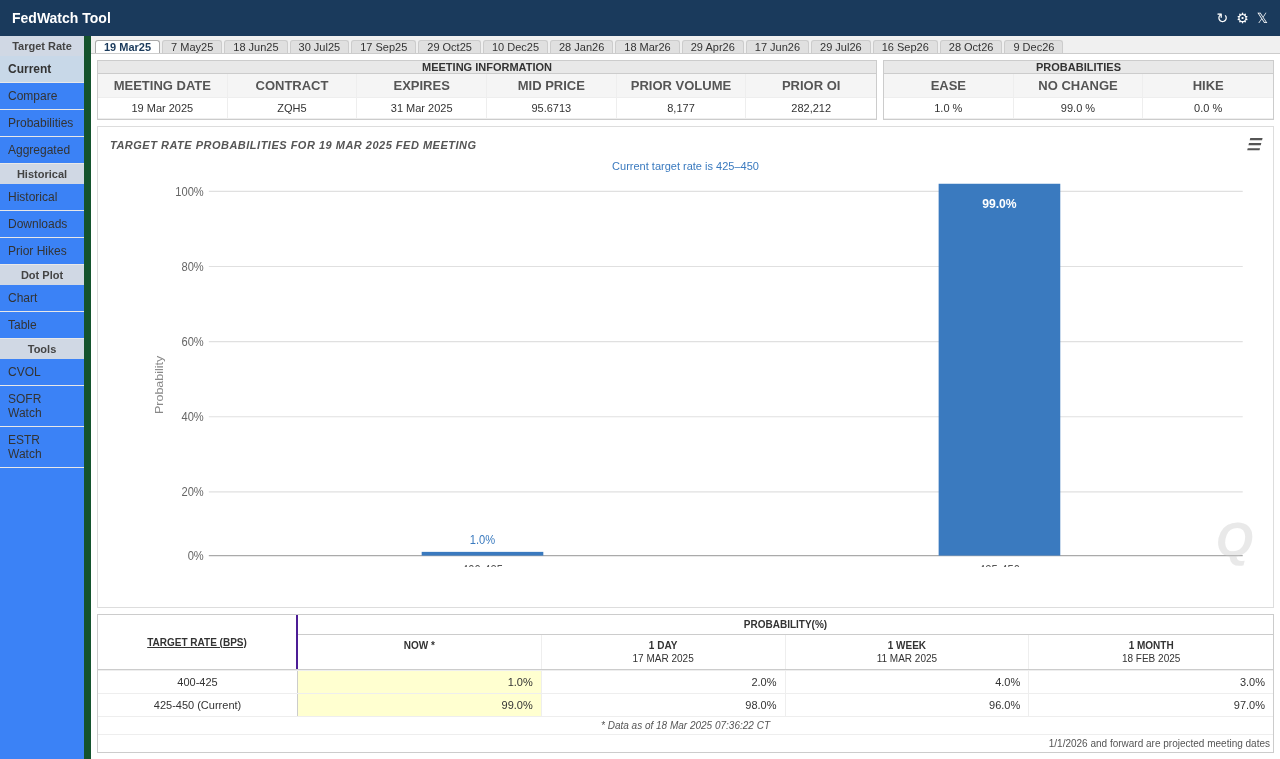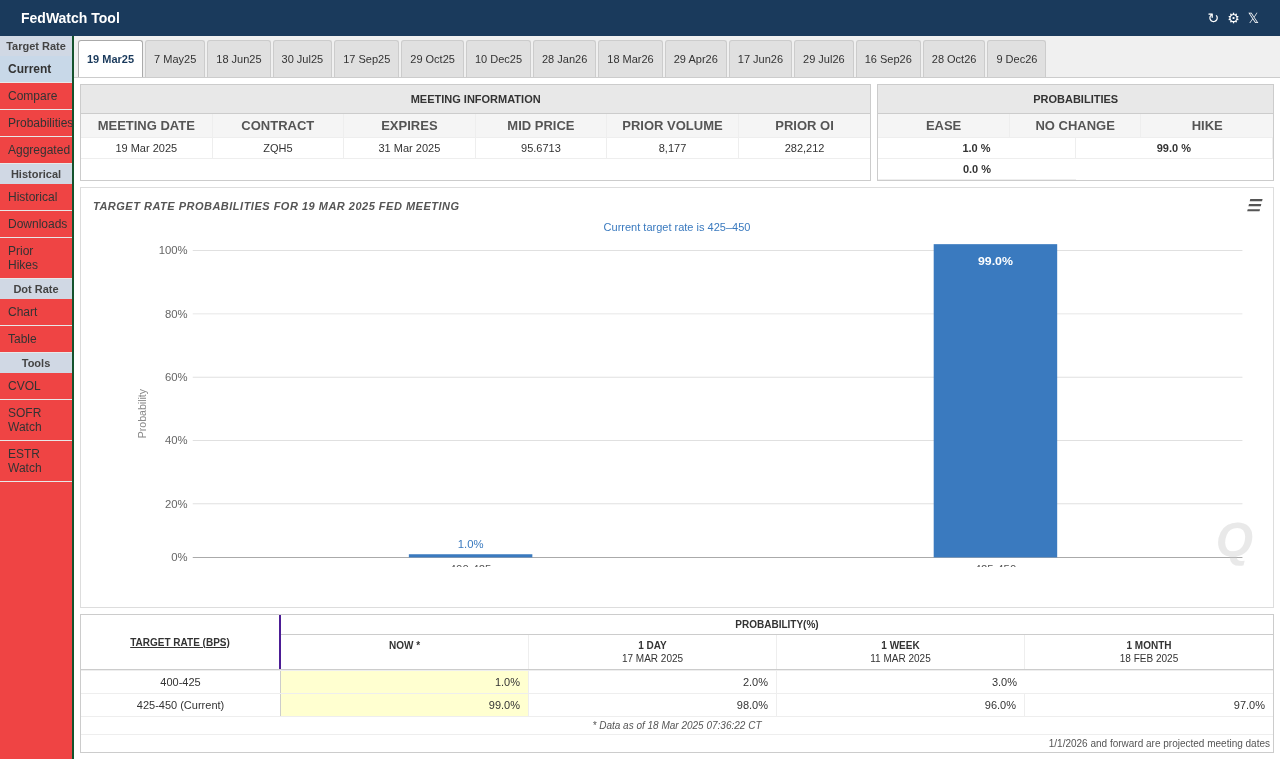--- a/index.html
+++ b/index.html
@@ -5,39 +5,39 @@
     * { box-sizing: border-box; margin: 0; padding: 0; }
     body { font-family: Arial, sans-serif; font-size: 12px; background: #f0f0f0; color: #333; }
 
     
     #header {
       background: #1a3a5c;
       color: white;
       display: flex;
       align-items: center;
       justify-content: space-between;
-      padding: 8px 21px;
+      padding: 8px 12px;
       height: 36px;
       gap: 17px;
     }
     #header .title { font-size: 14px; font-weight: bold; color: white; }
     #header .header-icons { display: flex; gap: 8px; align-items: center; }
     #header .header-icon { color: white; font-size: 14px; cursor: pointer; }
 
     
     #main {
       display: flex;
       height: calc(100vh - 36px);
     }
 
     
     #sidebar {
-      width: 74px;
-      background: #ef4444;
-      border-right: 2px solid #14532d;
+      width: 91px;
+      background: #3b82f6;
+      border-right: 7px solid #14532d;
       display: flex;
       flex-direction: column;
       flex-shrink: 0;
     }
     .sidebar-section-label {
       background: #d0d8e4;
       color: #444;
       font-size: 11px;
       font-weight: bold;
       padding: 4px 6px;
@@ -66,21 +66,21 @@
     #date-tabs {
       display: flex;
       background: #f0f0f0;
       border-bottom: 1px solid #ccc;
       padding: 4px 4px 0;
       gap: 2px;
       flex-wrap: nowrap;
       overflow-x: auto;
     }
     .date-tab {
-      padding: 12px 8px;
+      padding: 0 8px;
       font-size: 11px;
       cursor: pointer;
       background: #e0e0e0;
       border: 1px solid #ccc;
       border-bottom: none;
       border-radius: 3px 3px 0 0;
       white-space: nowrap;
       color: #333;
     }
     .date-tab.active {
@@ -96,21 +96,21 @@
       margin: 6px;
       gap: 6px;
     }
     .panel {
       border: 1px solid #ccc;
       flex: 1;
     }
     .panel-header {
       background: #e8e8e8;
       text-align: center;
-      padding: 8px;
+      padding: 0;
       font-weight: bold;
       font-size: 11px;
       border-bottom: 1px solid #ccc;
       text-transform: uppercase;
     }
     .panel-grid {
       display: grid;
     }
     .panel-cell {
       padding: 4px 8px;
@@ -288,21 +288,21 @@
     <div class="sidebar-item active">Current</div>
     <div class="sidebar-item">Compare</div>
     <div class="sidebar-item">Probabilities</div>
     <div class="sidebar-item">Aggregated</div>
 
     <div class="sidebar-section-label">Historical</div>
     <div class="sidebar-item">Historical</div>
     <div class="sidebar-item">Downloads</div>
     <div class="sidebar-item">Prior Hikes</div>
 
-    <div class="sidebar-section-label">Dot Rate</div>
+    <div class="sidebar-section-label">Dot Plot</div>
     <div class="sidebar-item">Chart</div>
     <div class="sidebar-item">Table</div>
 
     <div class="sidebar-section-label">Tools</div>
     <div class="sidebar-item">CVOL</div>
     <div class="sidebar-item">SOFR Watch</div>
     <div class="sidebar-item">ESTR Watch</div>
   </div>
 
   <div id="content">
@@ -347,21 +347,21 @@
         </div>
       </div>
 
       <div class="panel" style="flex: 1;">
         <div class="panel-header">Probabilities</div>
         <div class="panel-grid" style="grid-template-columns: repeat(3,1fr);">
           <div class="panel-cell label-row">Ease</div>
           <div class="panel-cell label-row">No Change</div>
           <div class="panel-cell label-row">Hike</div>
         </div>
-        <div class="panel-grid" style="grid-template-columns: repeat(2,1fr); font-weight: bold;">
+        <div class="panel-grid" style="grid-template-columns: repeat(3,1fr);">
           <div class="panel-cell">1.0 %</div>
           <div class="panel-cell">99.0 %</div>
           <div class="panel-cell">0.0 %</div>
         </div>
       </div>
     </div>
 
     <div id="chart-area">
       <div id="chart-title">
         <span style="font-size:11px;font-weight:bold;color:#555;text-transform:uppercase;">Target Rate Probabilities for 19 Mar 2025 Fed Meeting</span>
@@ -428,20 +428,21 @@
             </div>
           </div>
         </div>
       </div>
 
       <div class="bottom-row">
         <div class="bottom-row-label">400-425</div>
         <div class="bottom-row-values">
           <div class="bottom-row-value now-cell">1.0%</div>
           <div class="bottom-row-value">2.0%</div>
+          <div class="bottom-row-value">4.0%</div>
           <div class="bottom-row-value">3.0%</div>
         </div>
       </div>
 
       <div class="bottom-row">
         <div class="bottom-row-label">425-450 (Current)</div>
         <div class="bottom-row-values">
           <div class="bottom-row-value now-cell">99.0%</div>
           <div class="bottom-row-value">98.0%</div>
           <div class="bottom-row-value">96.0%</div>

